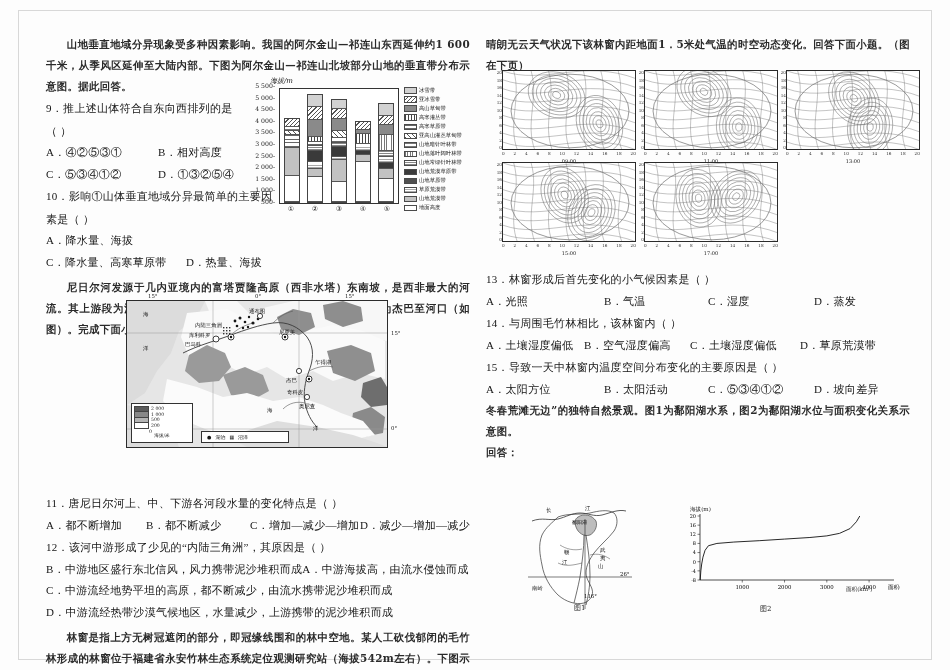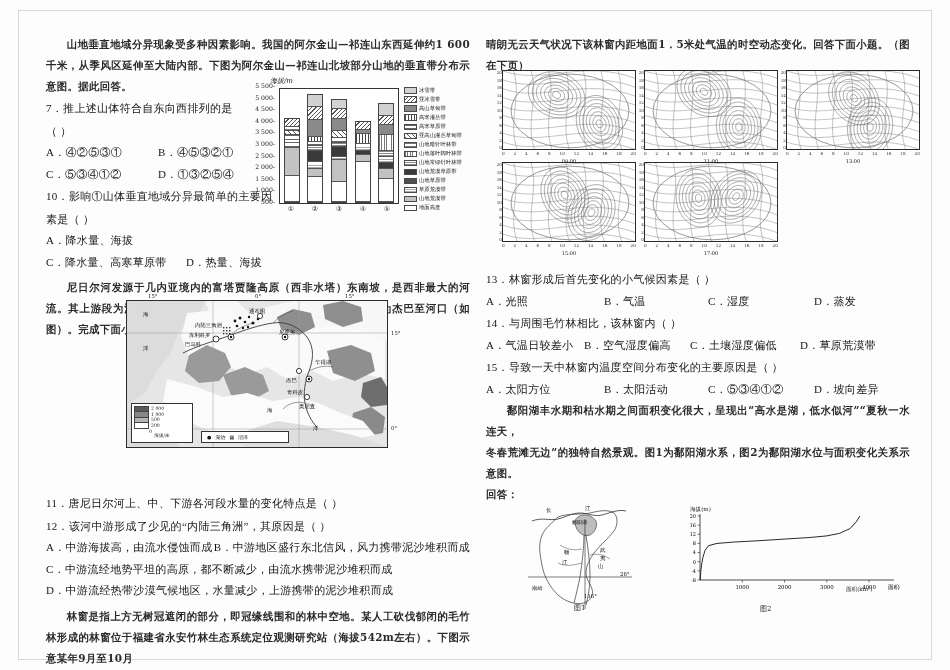--- a/index.html
+++ b/index.html
@@ -240,25 +240,25 @@
 </head>
 <body>
 
 <div class="page">
   <div class="page-frame"></div>
 
   <div class="col col-left">
 
     <div class="para">山地垂直地域分异现象受多种因素影响。我国的阿尔金山—祁连山东西延伸约1 600 千米，从季风区延伸至大陆内部。下图为阿尔金山—祁连山北坡部分山地的垂直带分布示意图。据此回答。</div>
 
-    <div class="q">7．推上述山体符合自东向西排列的是</div>
+    <div class="q">9．推上述山体符合自东向西排列的是</div>
     <div class="q">（          ）</div>
     <div class="opts">
       <span class="o1">A．④②⑤③①</span>
-      <span class="o2">B．④⑤③②①</span>
+      <span class="o2">B．相对高度</span>
     </div>
     <div class="opts">
       <span class="o1">C．⑤③④①②</span>
       <span class="o2">D．①③②⑤④</span>
     </div>
 
     <div class="q">10．影响①山体垂直地域分异最简单的主要因</div>
     <div class="q">素是（          ）</div>
     <div class="opts">
       <span class="o3">A．降水量、海拔</span>
@@ -266,24 +266,30 @@
     <div class="opts">
       <span style="width:140px">C．降水量、高寒草原带</span>
       <span>D．热量、海拔</span>
     </div>
 
     <div class="para" style="margin-top:4px">尼日尔河发源于几内亚境内的富塔贾隆高原（西非水塔）东南坡，是西非最大的河流。其上游段为源头至库利科罗，中游段为库利科罗至杰巴，下游段为杰巴至河口（如图）。完成下面小题。</div>
 
     <div style="height:152px"></div>
 
     <div class="q">11．唐尼日尔河上、中、下游各河段水量的变化特点是（          ）</div>
+    <div class="opts">
+      <span style="width:100px">A．都不断增加</span>
+      <span style="width:104px">B．都不断减少</span>
+      <span style="width:110px">C．增加—减少—增加</span>
+      <span>D．减少—增加—减少</span>
+    </div>
     <div class="q">12．该河中游形成了少见的“内陆三角洲”，其原因是（          ）</div>
     <div class="opts">
+      <span>B．中游地区盛行东北信风，风力携带泥沙堆积而成</span>
       <span style="width:186px">A．中游海拔高，由流水侵蚀而成</span>
-      <span>B．中游地区盛行东北信风，风力携带泥沙堆积而成</span>
     </div>
     <div class="optline">C．中游流经地势平坦的高原，都不断减少，由流水携带泥沙堆积而成</div>
     <div class="optline">D．中游流经热带沙漠气候地区，水量减少，上游携带的泥沙堆积而成</div>
 
     <div class="para" style="margin-top:4px">林窗是指上方无树冠遮闭的部分，即冠缘线围和的林中空地。某人工砍伐郁闭的毛竹林形成的林窗位于福建省永安竹林生态系统定位观测研究站（海拔542m左右）。下图示意某年9月至10月</div>
   </div>
 
   <div class="fig-bar">
     <div class="bar-ylabel">海拔/m</div>
     <div class="bar-yticks">
@@ -555,34 +561,33 @@
 
     <div class="q">13．林窗形成后首先变化的小气候因素是（    ）</div>
     <div class="opts">
       <span style="width:118px">A．光照</span>
       <span style="width:104px">B．气温</span>
       <span style="width:106px">C．湿度</span>
       <span>D．蒸发</span>
     </div>
     <div class="q">14．与周围毛竹林相比，该林窗内（    ）</div>
     <div class="opts">
-      <span style="width:98px">A．气温日较差小</span>
+      <span style="width:98px">A．土壤湿度偏低</span>
       <span style="width:106px">B．空气湿度偏高</span>
       <span style="width:110px">C．土壤湿度偏低</span>
       <span>D．草原荒漠带</span>
     </div>
     <div class="q">15．导致一天中林窗内温度空间分布变化的主要原因是（    ）</div>
     <div class="opts">
       <span style="width:118px">A．太阳方位</span>
       <span style="width:104px">B．太阳活动</span>
       <span style="width:106px">C．⑤③④①②</span>
       <span>D．坡向差异</span>
     </div>
 
-    <div class="para">鄱阳湖丰水期和枯水期之间面积变化很大，呈现出“高水是湖，低水似河”“夏秋一水连天，</div>
     <div class="para noindent">冬春荒滩无边”的独特自然景观。图1为鄱阳湖水系，图2为鄱阳湖水位与面积变化关系示意图。</div>
     <div class="para noindent">回答：</div>
   </div>
 
   <div class="fig-contours">
       <div class="cplot" style="left: 16px; top: 0px; width: 134px; height: 80px;"><svg width="134" height="80" viewBox="0 0 134 80">
           <ellipse cx="67" cy="40" rx="58.96" ry="36.800000000000004" fill="none" stroke="#555" stroke-width="0.6"></ellipse>
           <ellipse cx="53.6" cy="24" rx="4.154" ry="3.2" transform="rotate(20,53.6,24)" fill="none" stroke="#5d5d5d" stroke-width="0.45"></ellipse>
           <ellipse cx="53.6" cy="24" rx="8.308" ry="6.4" transform="rotate(20,53.6,24)" fill="none" stroke="#5d5d5d" stroke-width="0.45"></ellipse>
           <ellipse cx="53.6" cy="24" rx="12.462" ry="9.6" transform="rotate(20,53.6,24)" fill="none" stroke="#5d5d5d" stroke-width="0.45"></ellipse>

